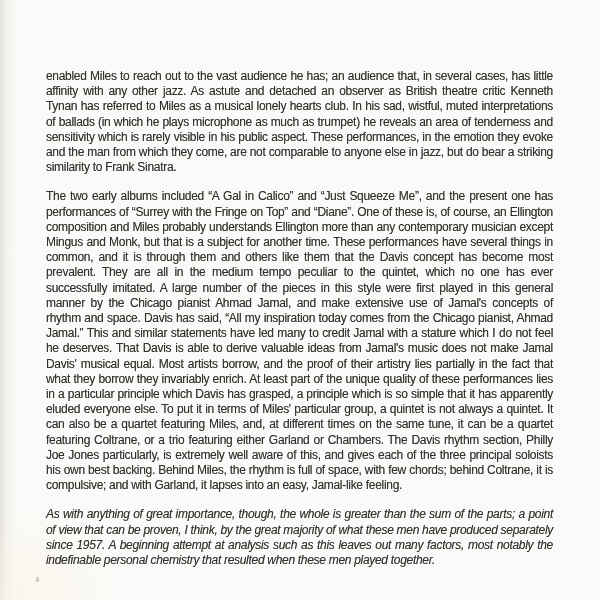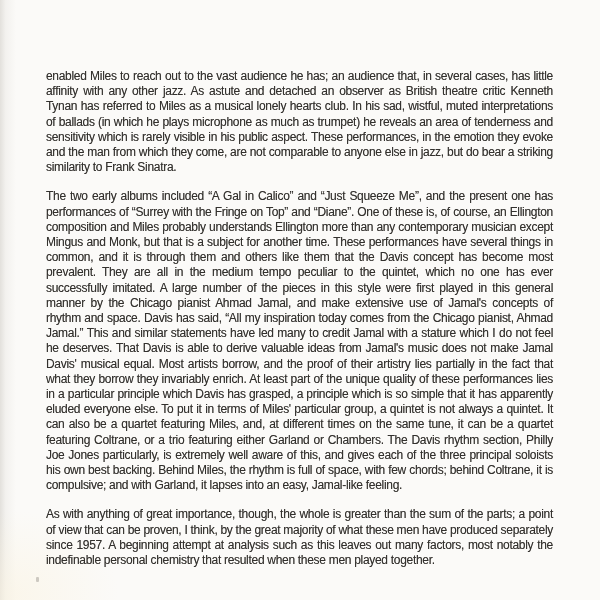--- a/index.html
+++ b/index.html
@@ -56,20 +56,21 @@
     line-height: 15.2px;
     letter-spacing: -0.3px;
     text-align: justify;
     text-shadow: 0 0 0.5px rgba(70,66,60,0.55);
   }
   .text-block p {
     margin: 0 0 14px 0;
   }
   .text-block p:last-child {
     margin-bottom: 4px;
+    font-style: italic;
   }
 </style>
 </head>
 <body>
 
 <div class="page" style="background: rgb(251, 250, 248);">
   <div class="edge-shadow-left"></div>
   <div class="corner-tint"></div>
   <div class="dust-speck"></div>
   <div class="text-block" style="color: rgb(51, 49, 46);">

